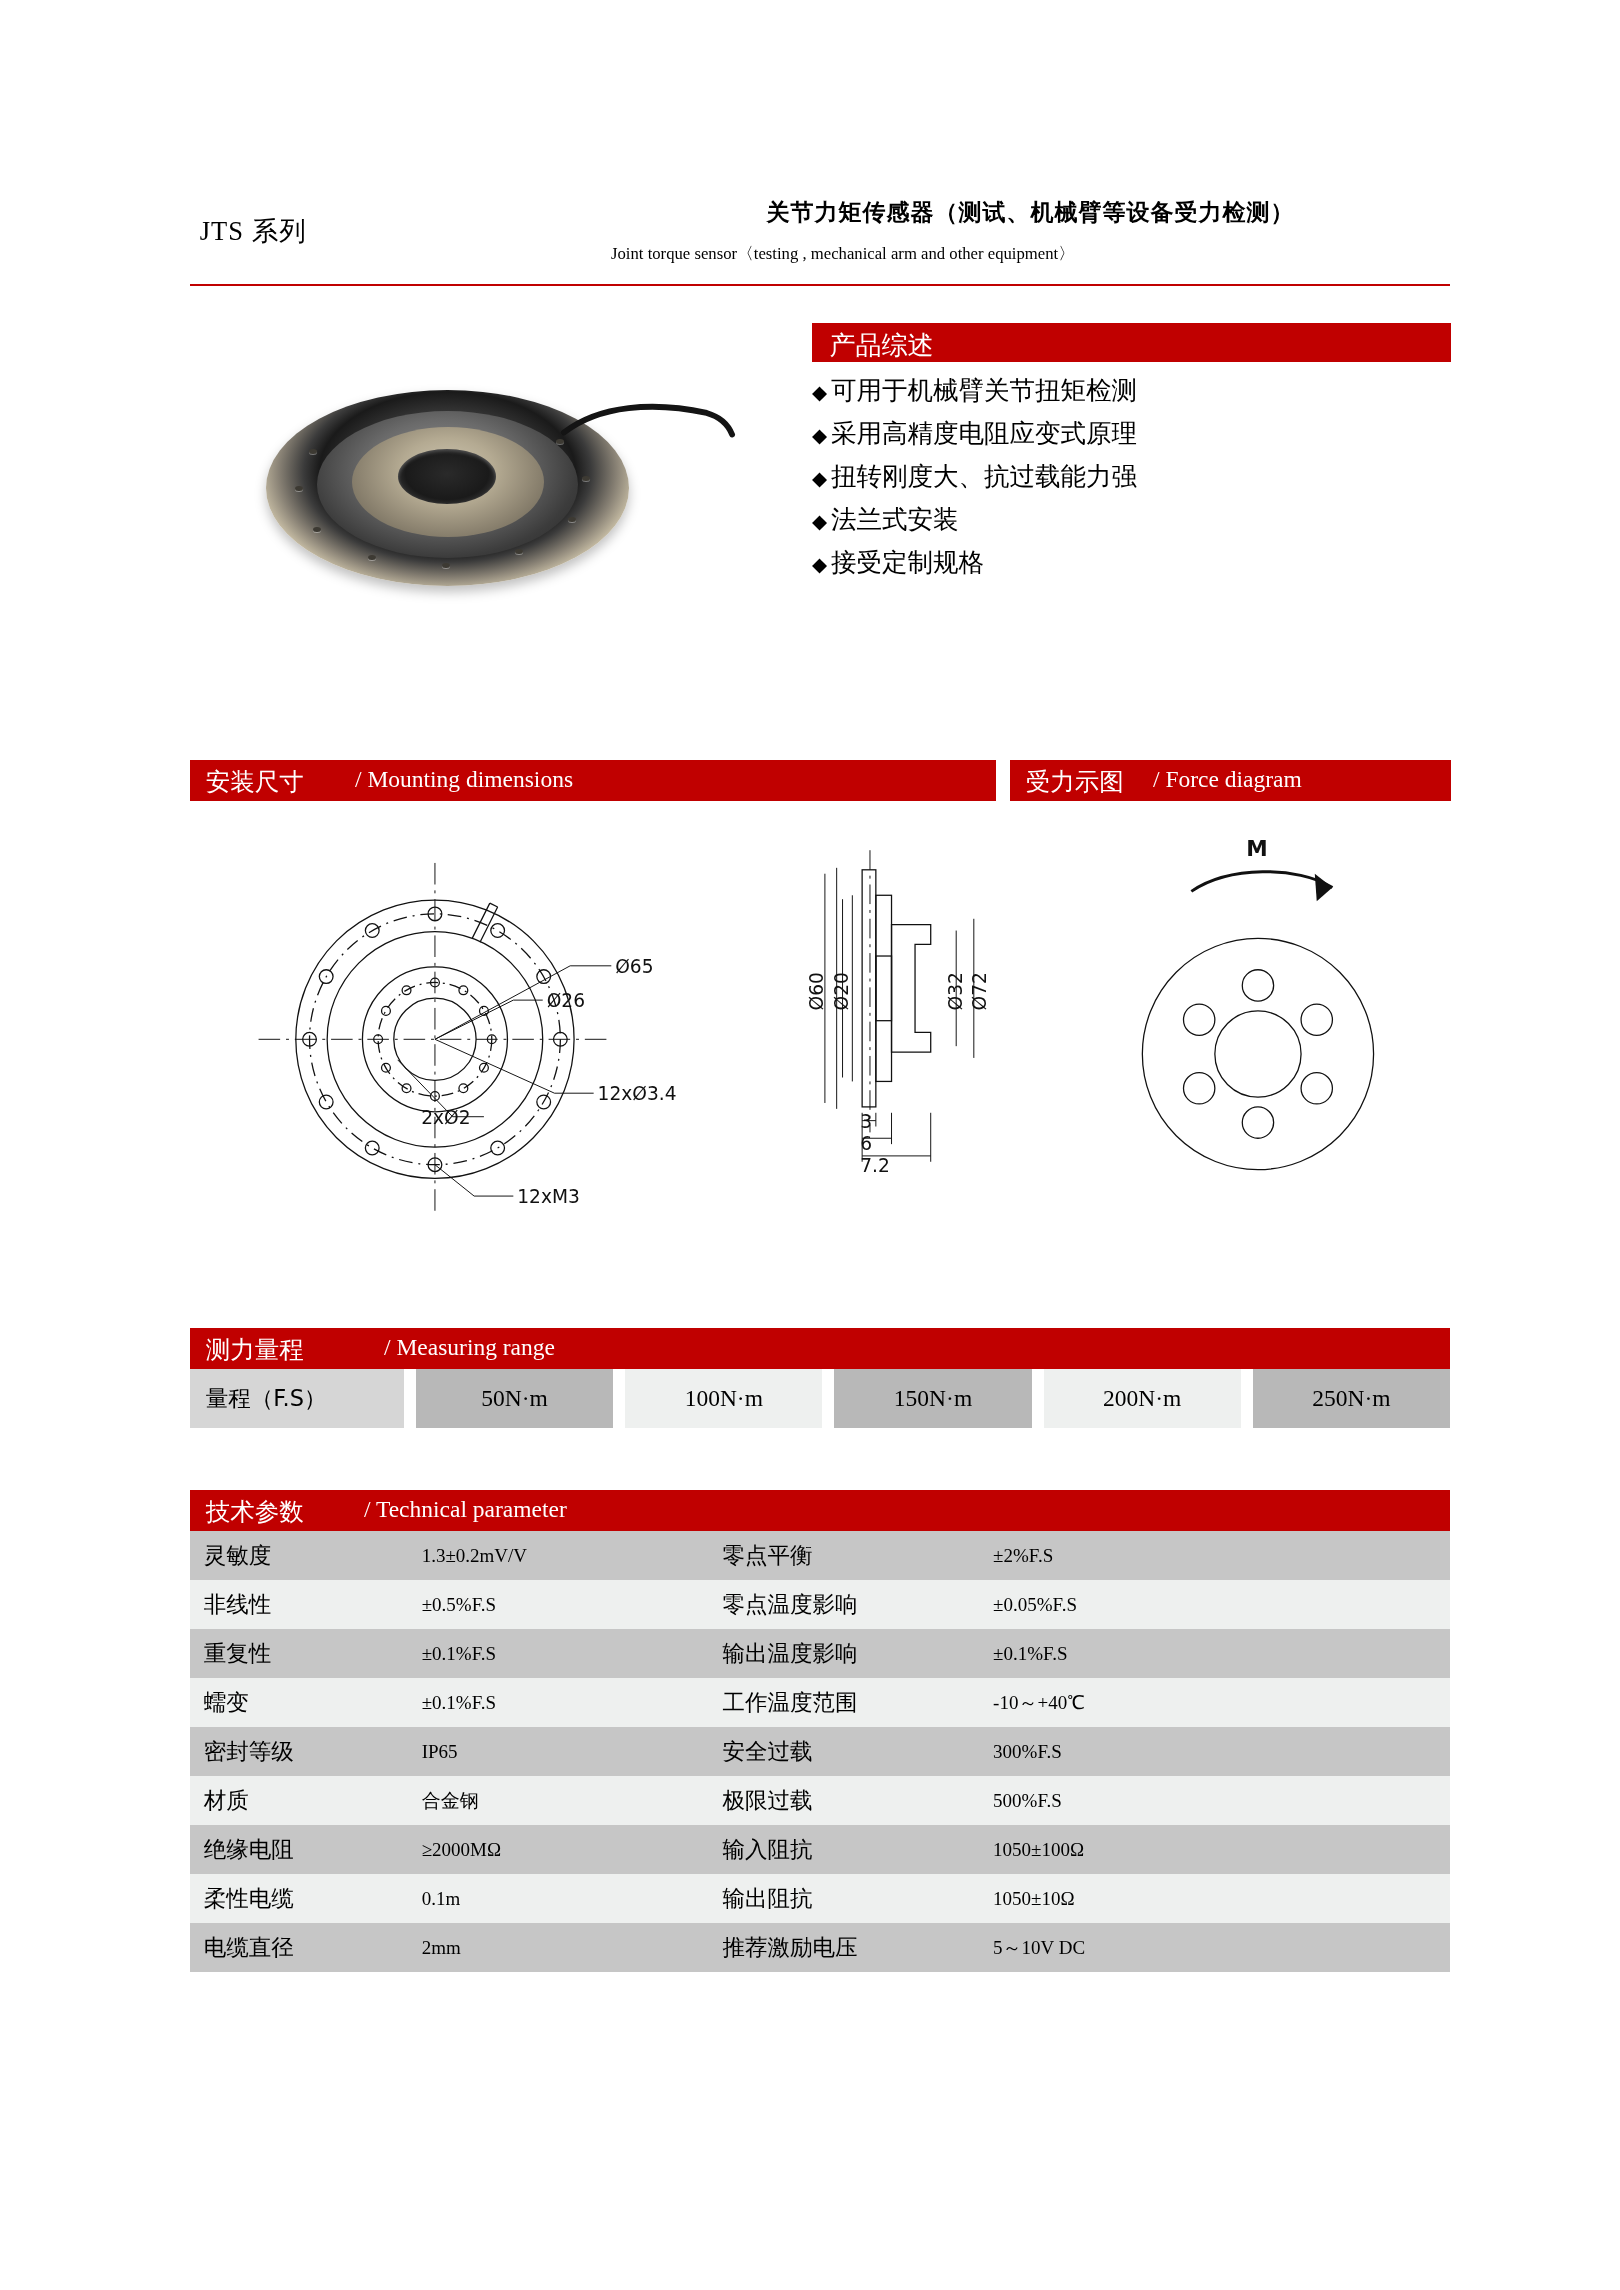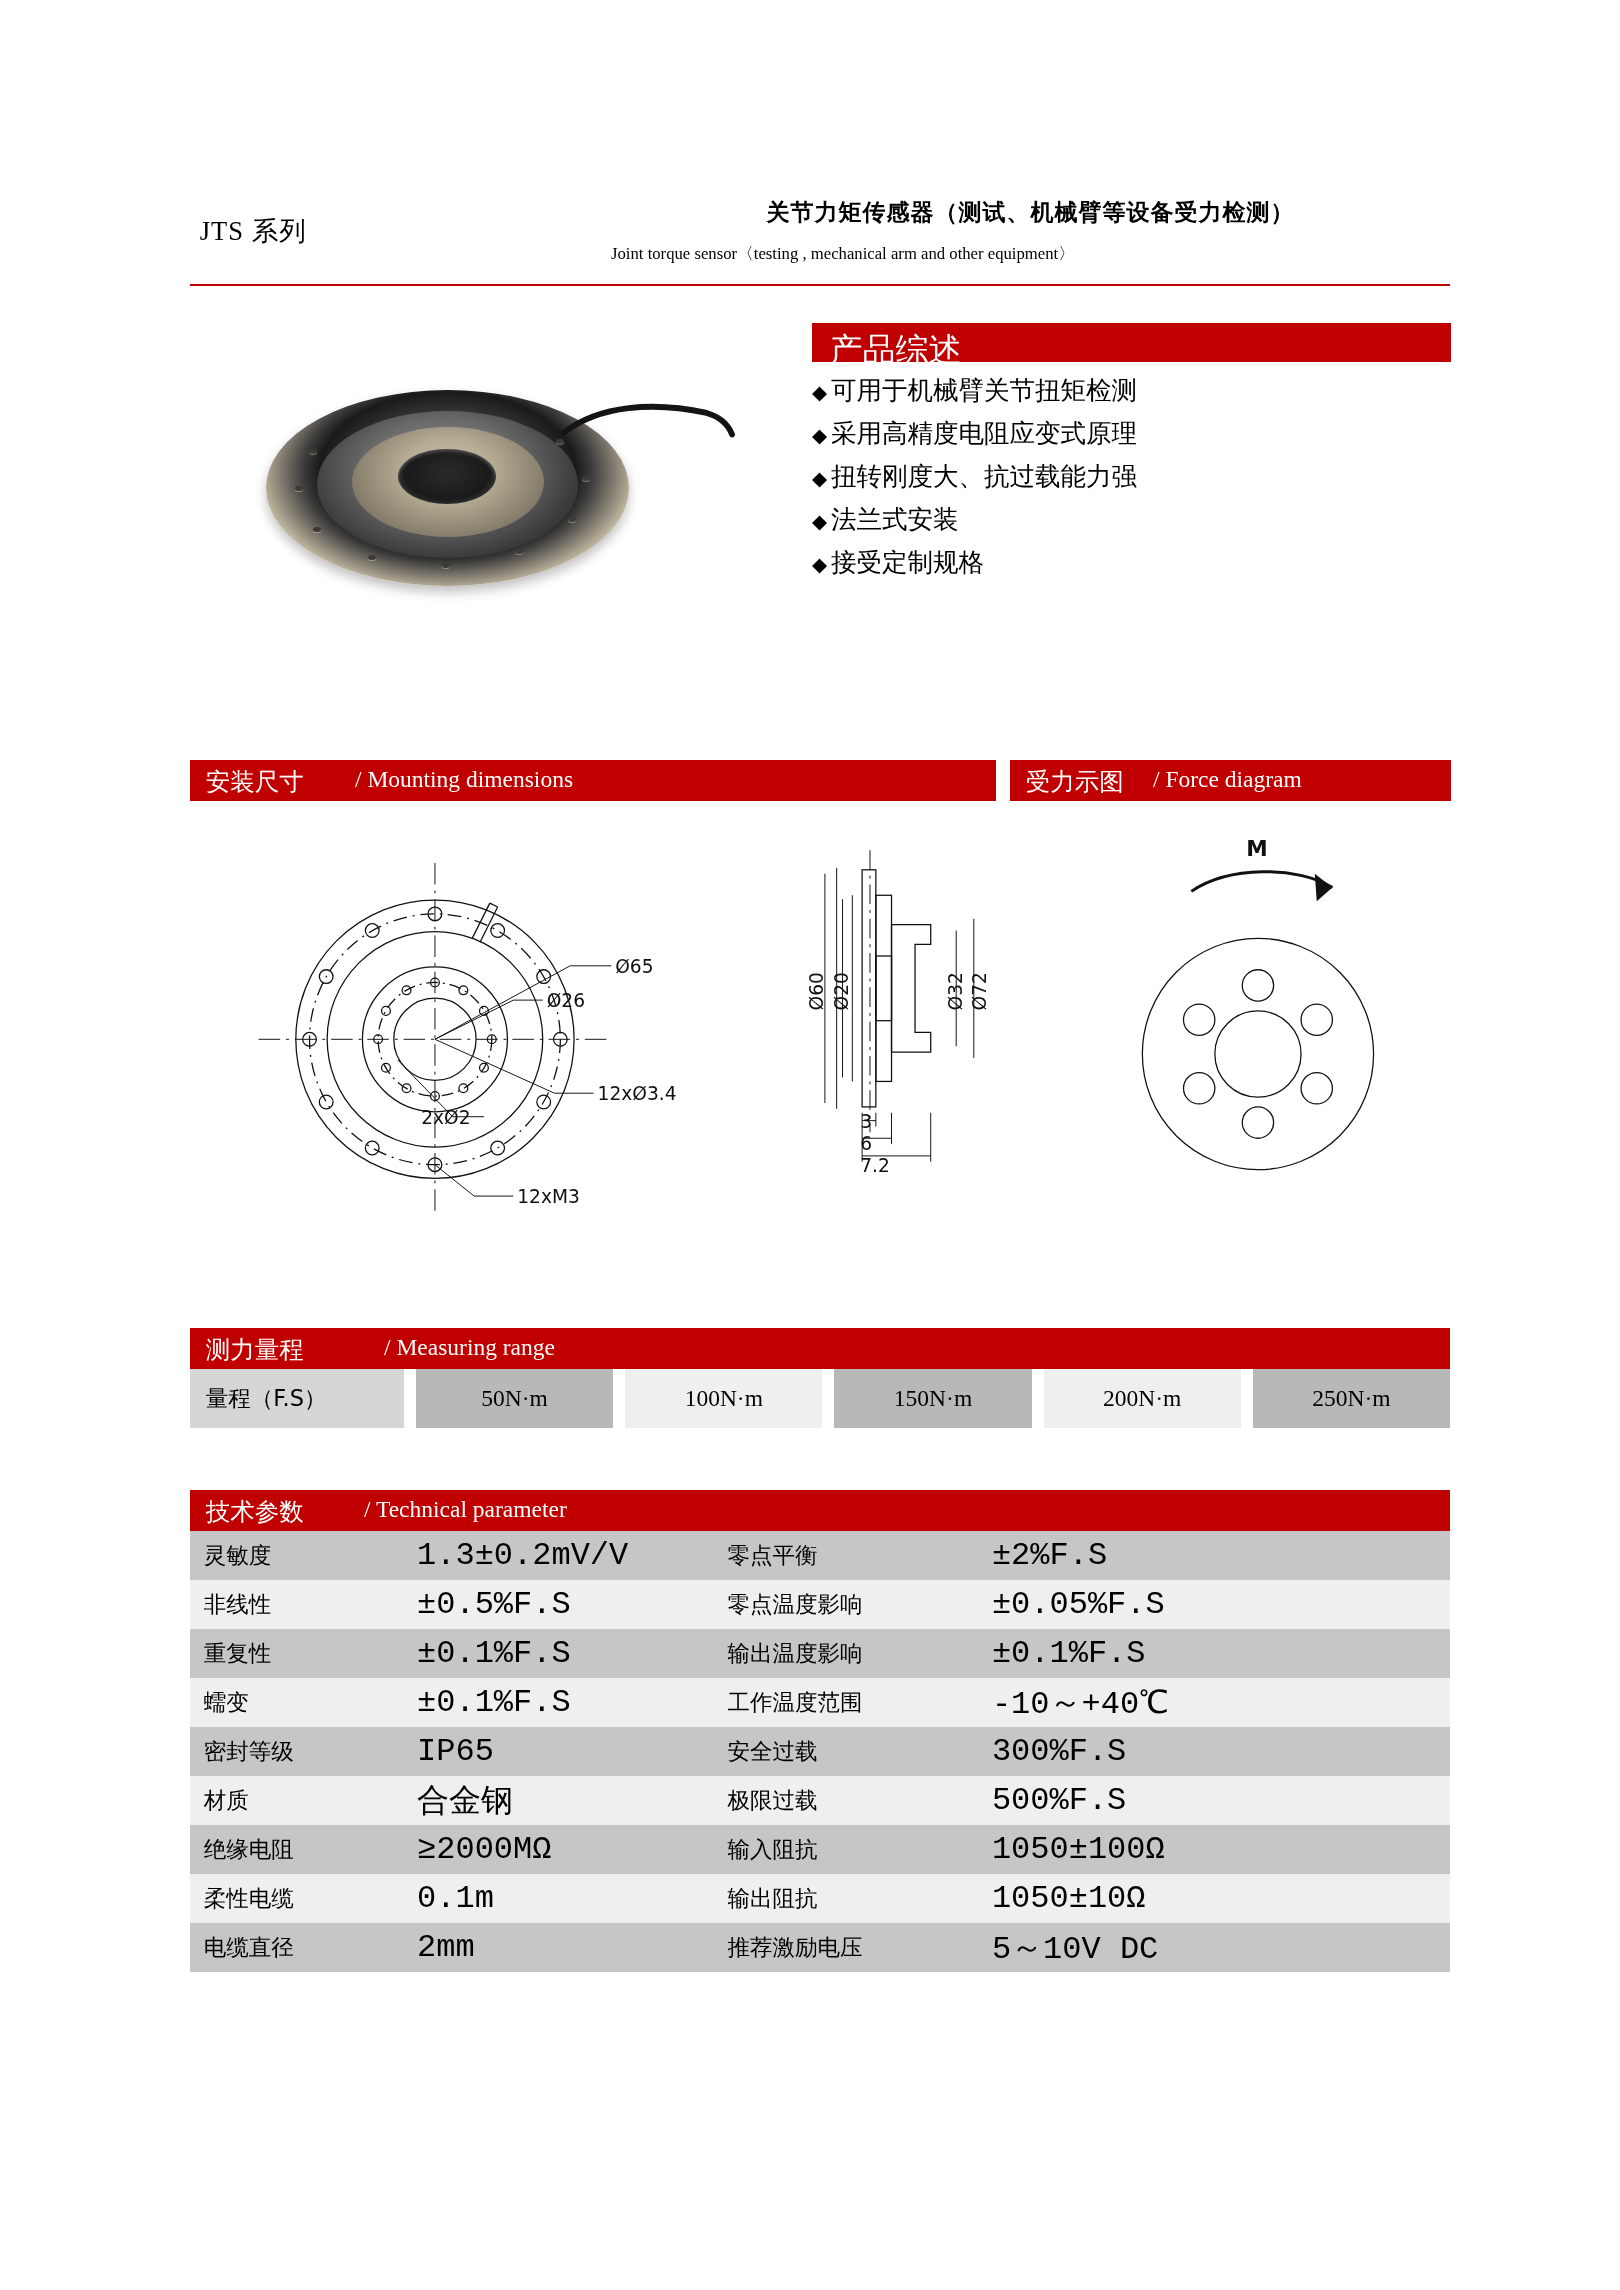--- a/index.html
+++ b/index.html
@@ -135,21 +135,21 @@
     top: 323px;
     width: 639px;
     height: 39px;
     background: #c00000;
   }
   .ov-title-bar span {
     position: absolute;
     left: 17.6px;
     top: 4.9px;
     color: #fff;
-    font-size: 33px;
+    font-size: 26px;
     font-family: "DejaVu Sans", sans-serif;
     font-weight: normal;
   }
   .ov-list {
     position: absolute;
     left: 804px;
     top: 370px;
     width: 639px;
   }
   .ov-item {
@@ -242,22 +242,22 @@
     font-size: 23.5px;
   }
   .tech-table td {
     height: 49px;
     padding: 0 13.7px;
     font-family: "DejaVu Sans", sans-serif;
     font-size: 22.5px;
     vertical-align: middle;
   }
   .tech-table td.val {
-    font-family: Liberation Mono, monospace;
-    font-size: 32px;
+    font-family: Liberation Serif, serif;
+    font-size: 19px;
   }
   .tech-table tr.odd td { background: #c6c6c6; }
   .tech-table tr.even td { background: #eef0ef; }
   .col-k1 { width: 211px; }
   .col-v1 { width: 294px; }
   .col-k2 { width: 270px; }
   .col-v2 { width: 486px; }
 </style>
 </head>
 <body>

